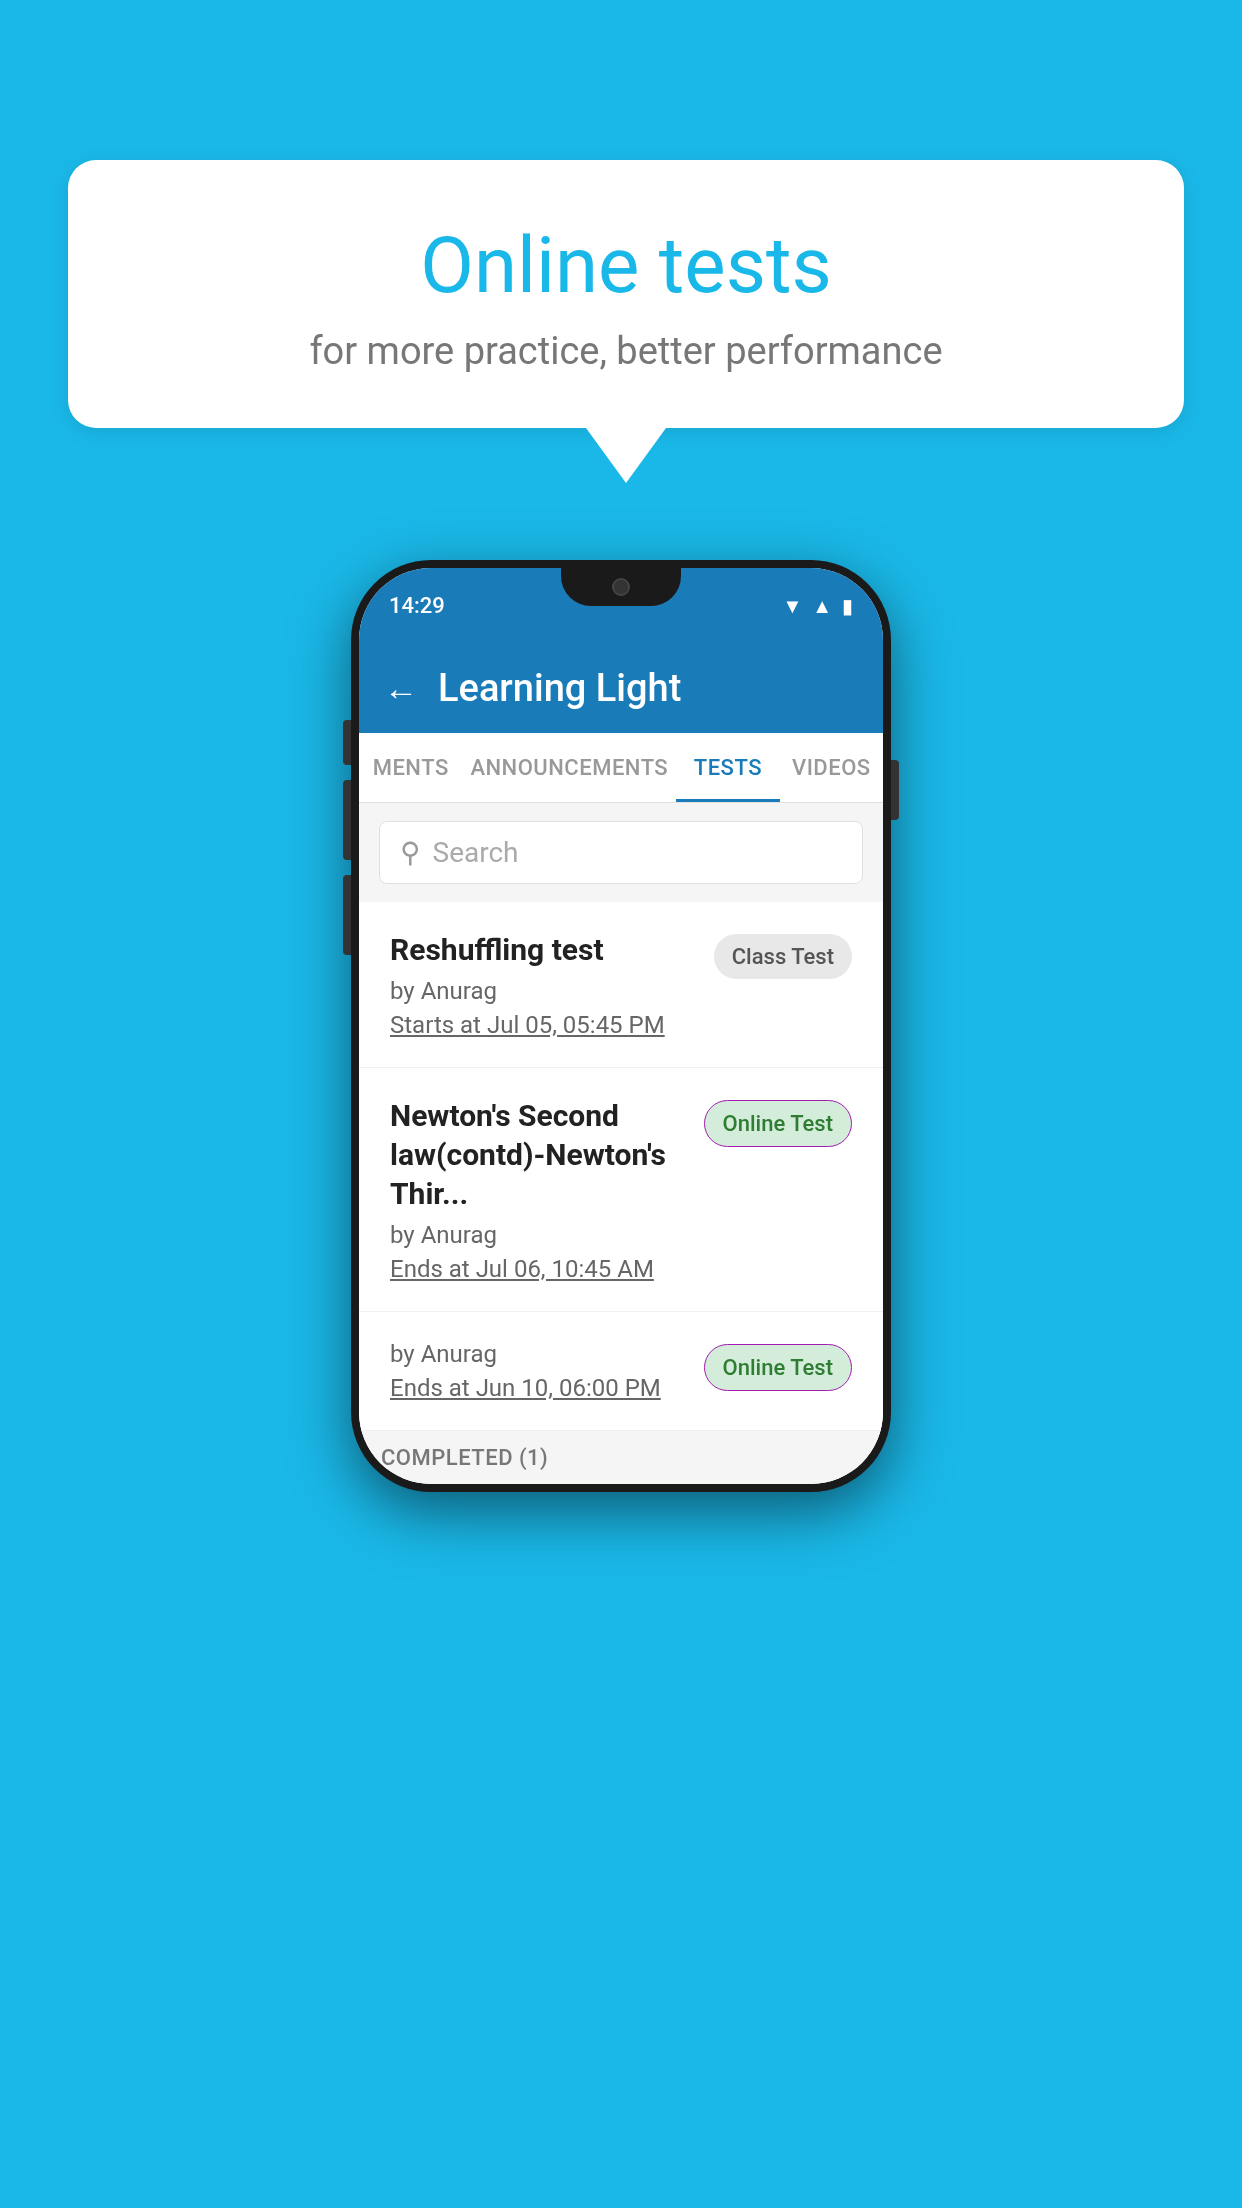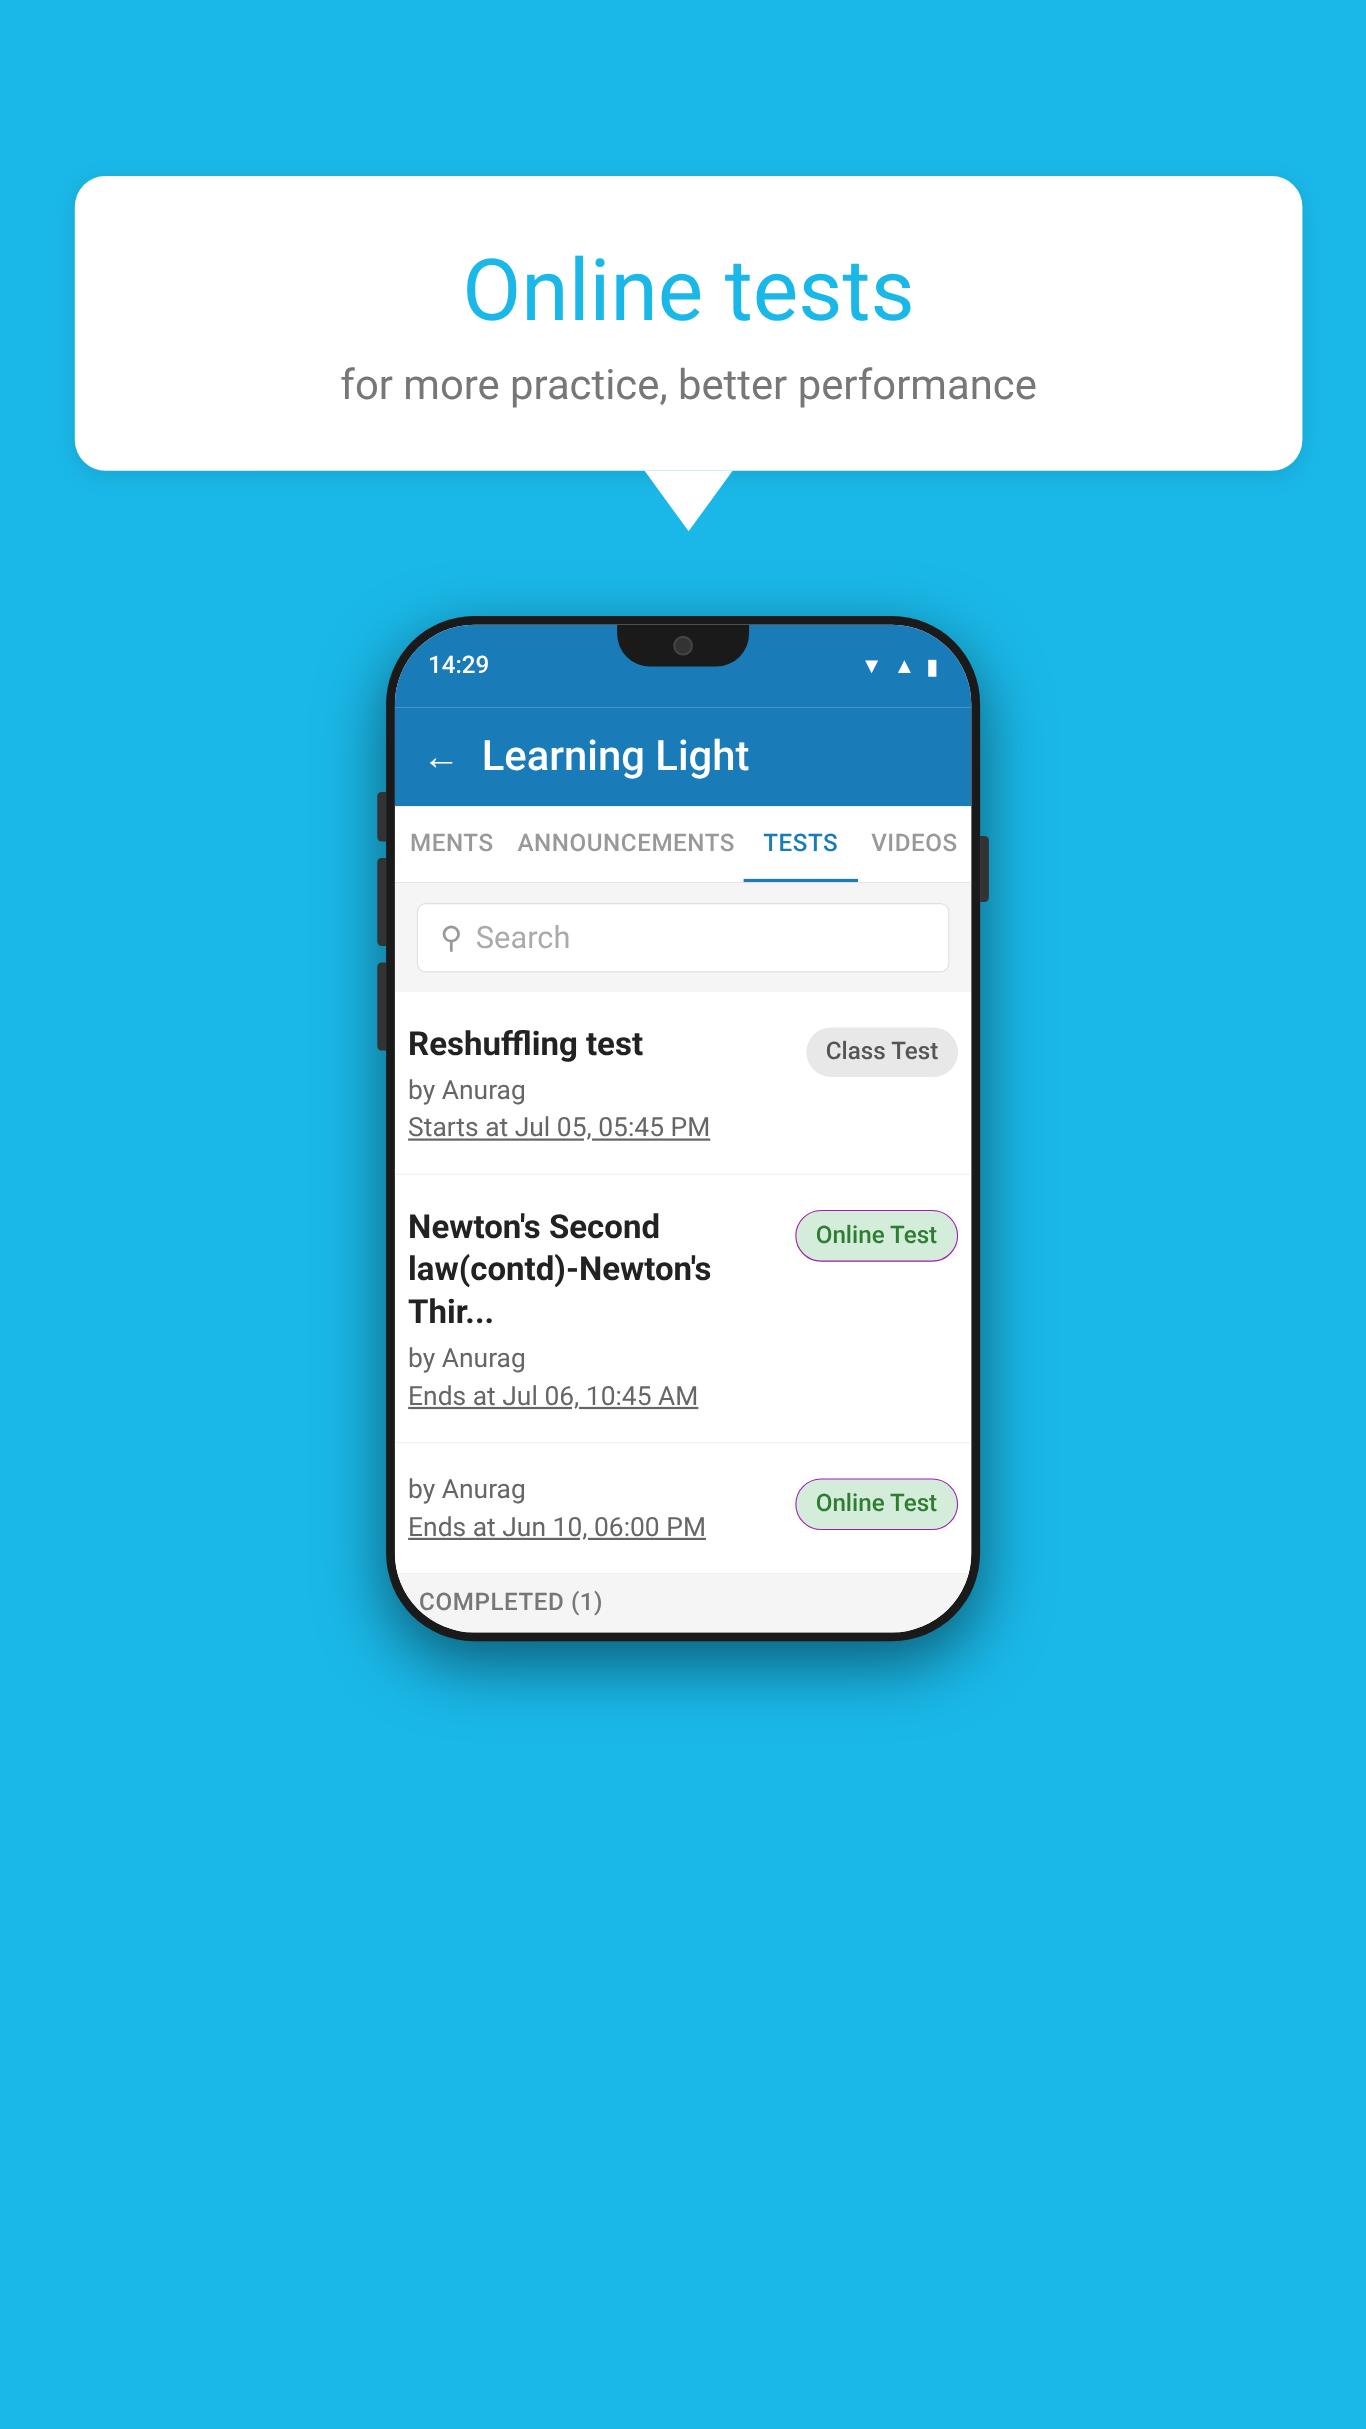--- a/index.html
+++ b/index.html
@@ -218,21 +218,21 @@
       font-weight: 500;
       letter-spacing: 0.5px;
     }
 
     
     .test-list {
       background: white;
     }
 
     .test-item {
-      padding: 28px 12px;
+      padding: 28px 31px;
       border-bottom: 1px solid #f0f0f0;
       display: flex;
       align-items: flex-start;
       justify-content: space-between;
       gap: 15px;
     }
 
     .test-info {
       flex: 1;
     }

